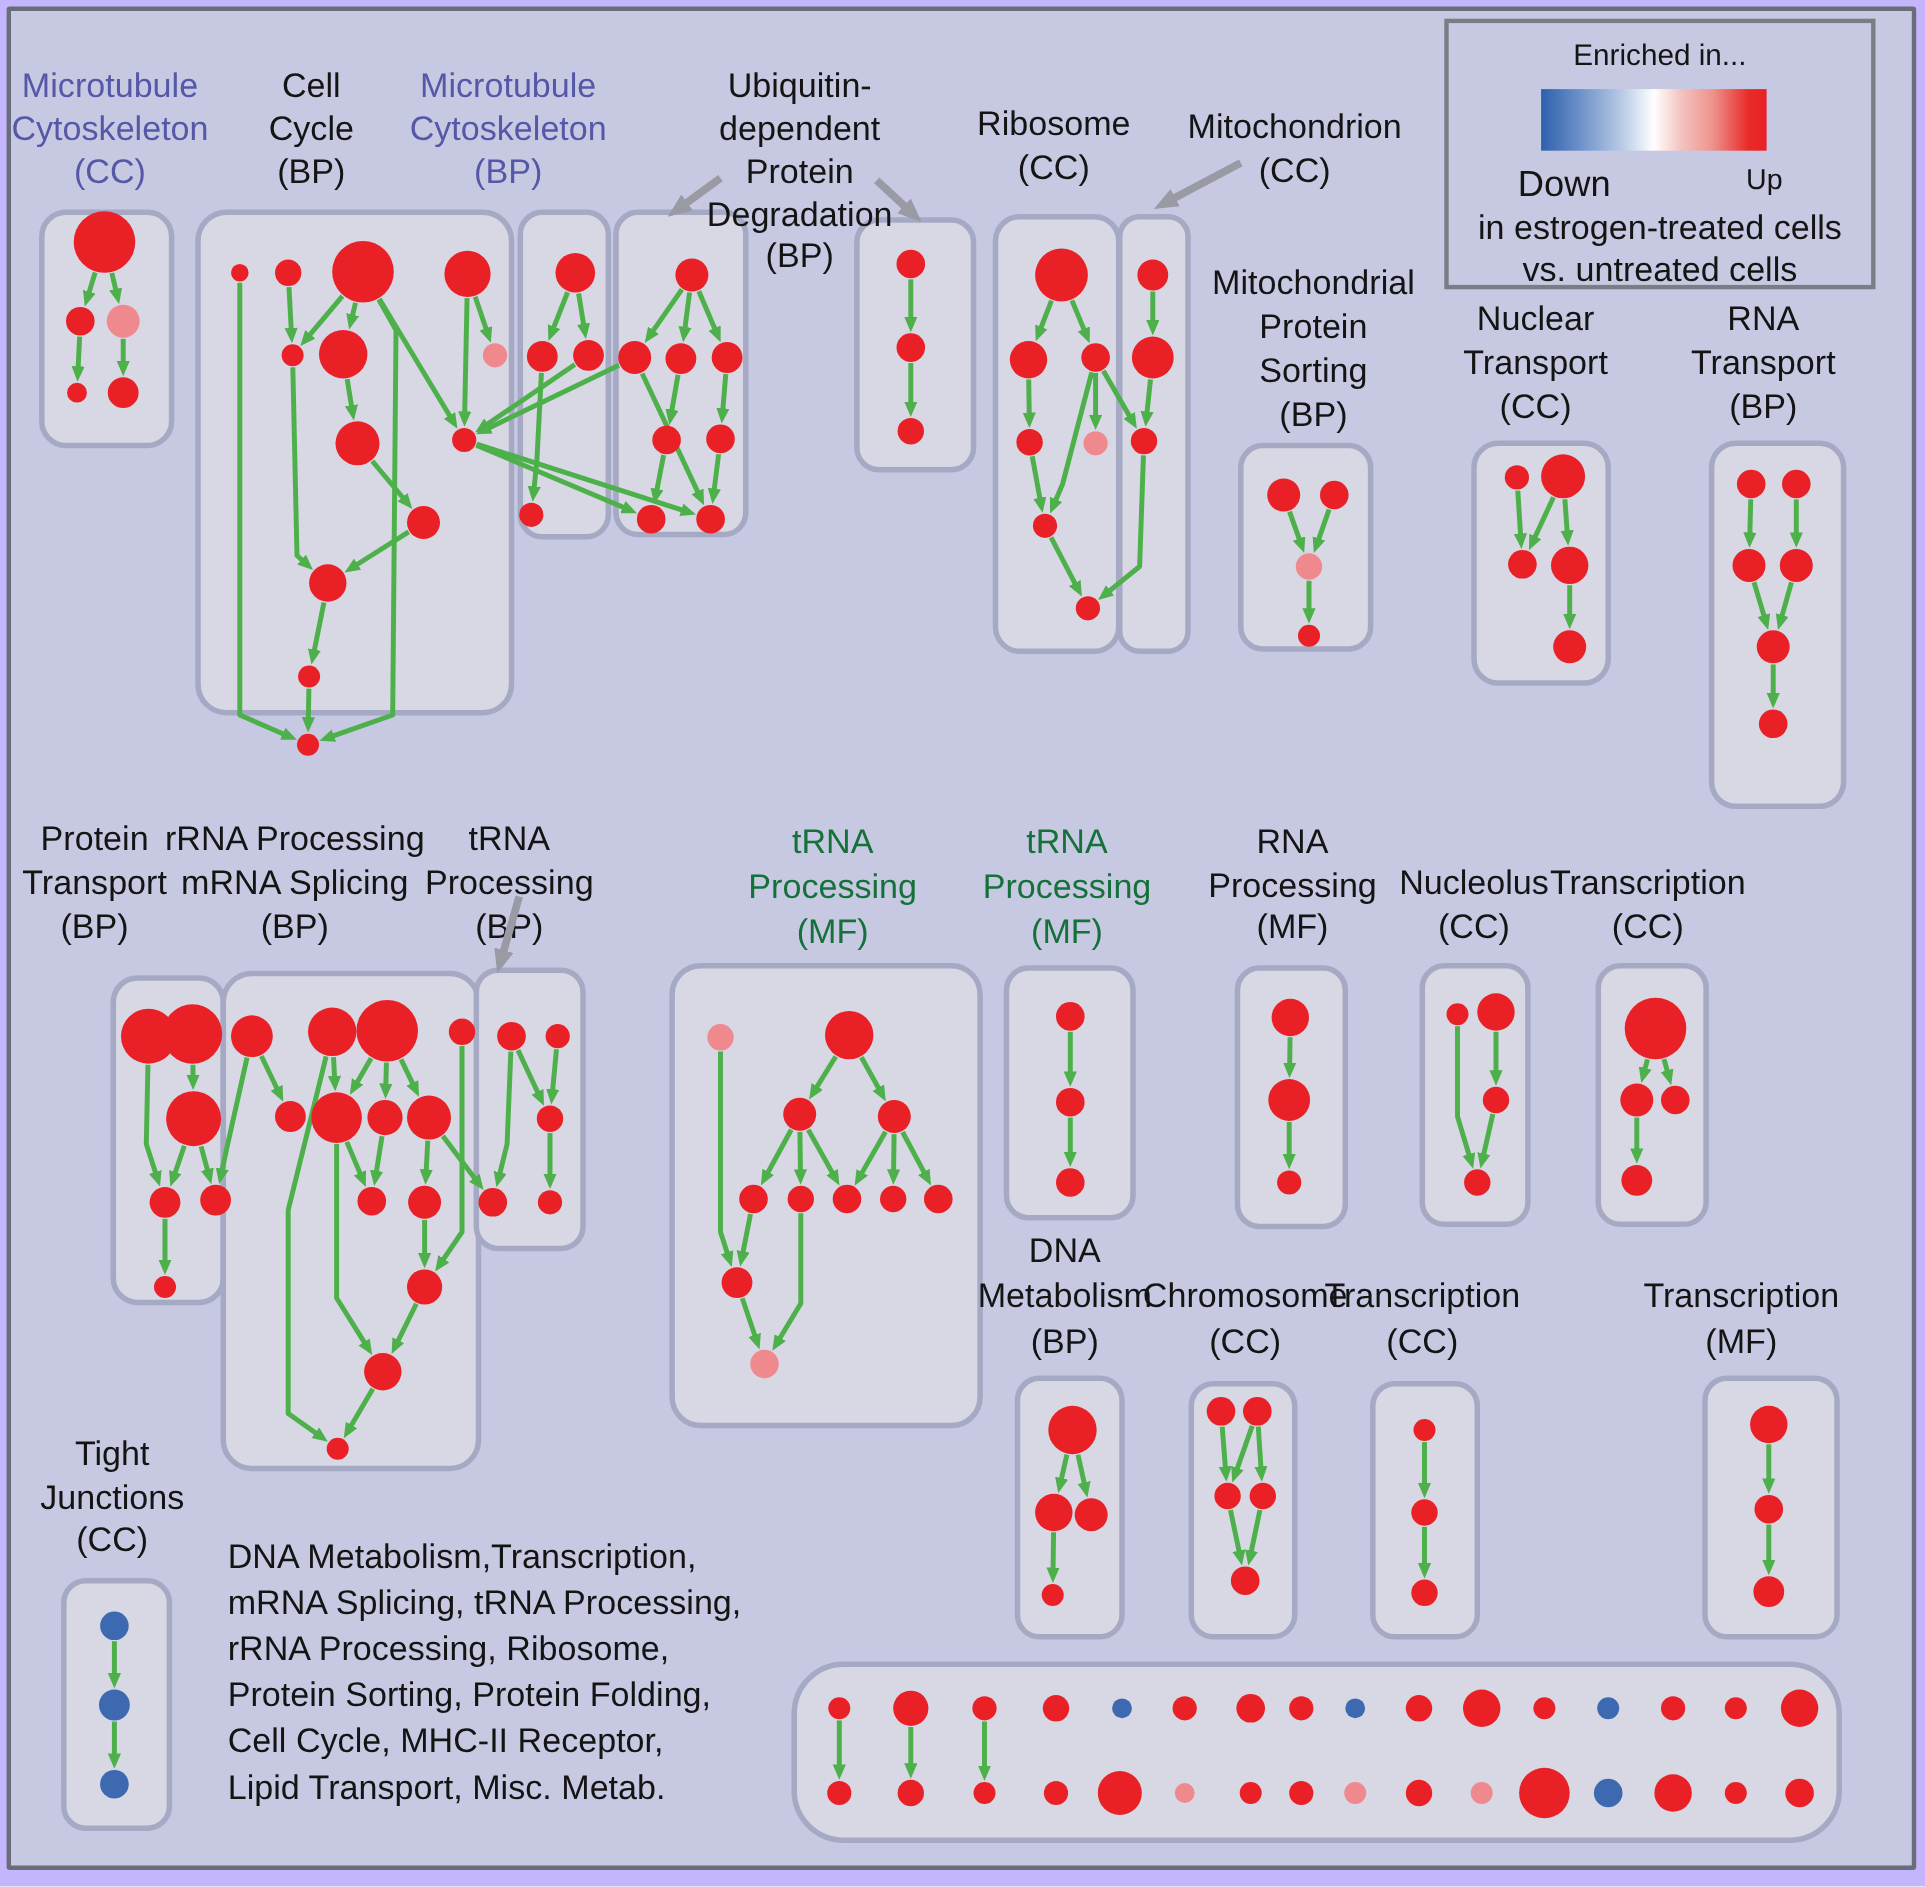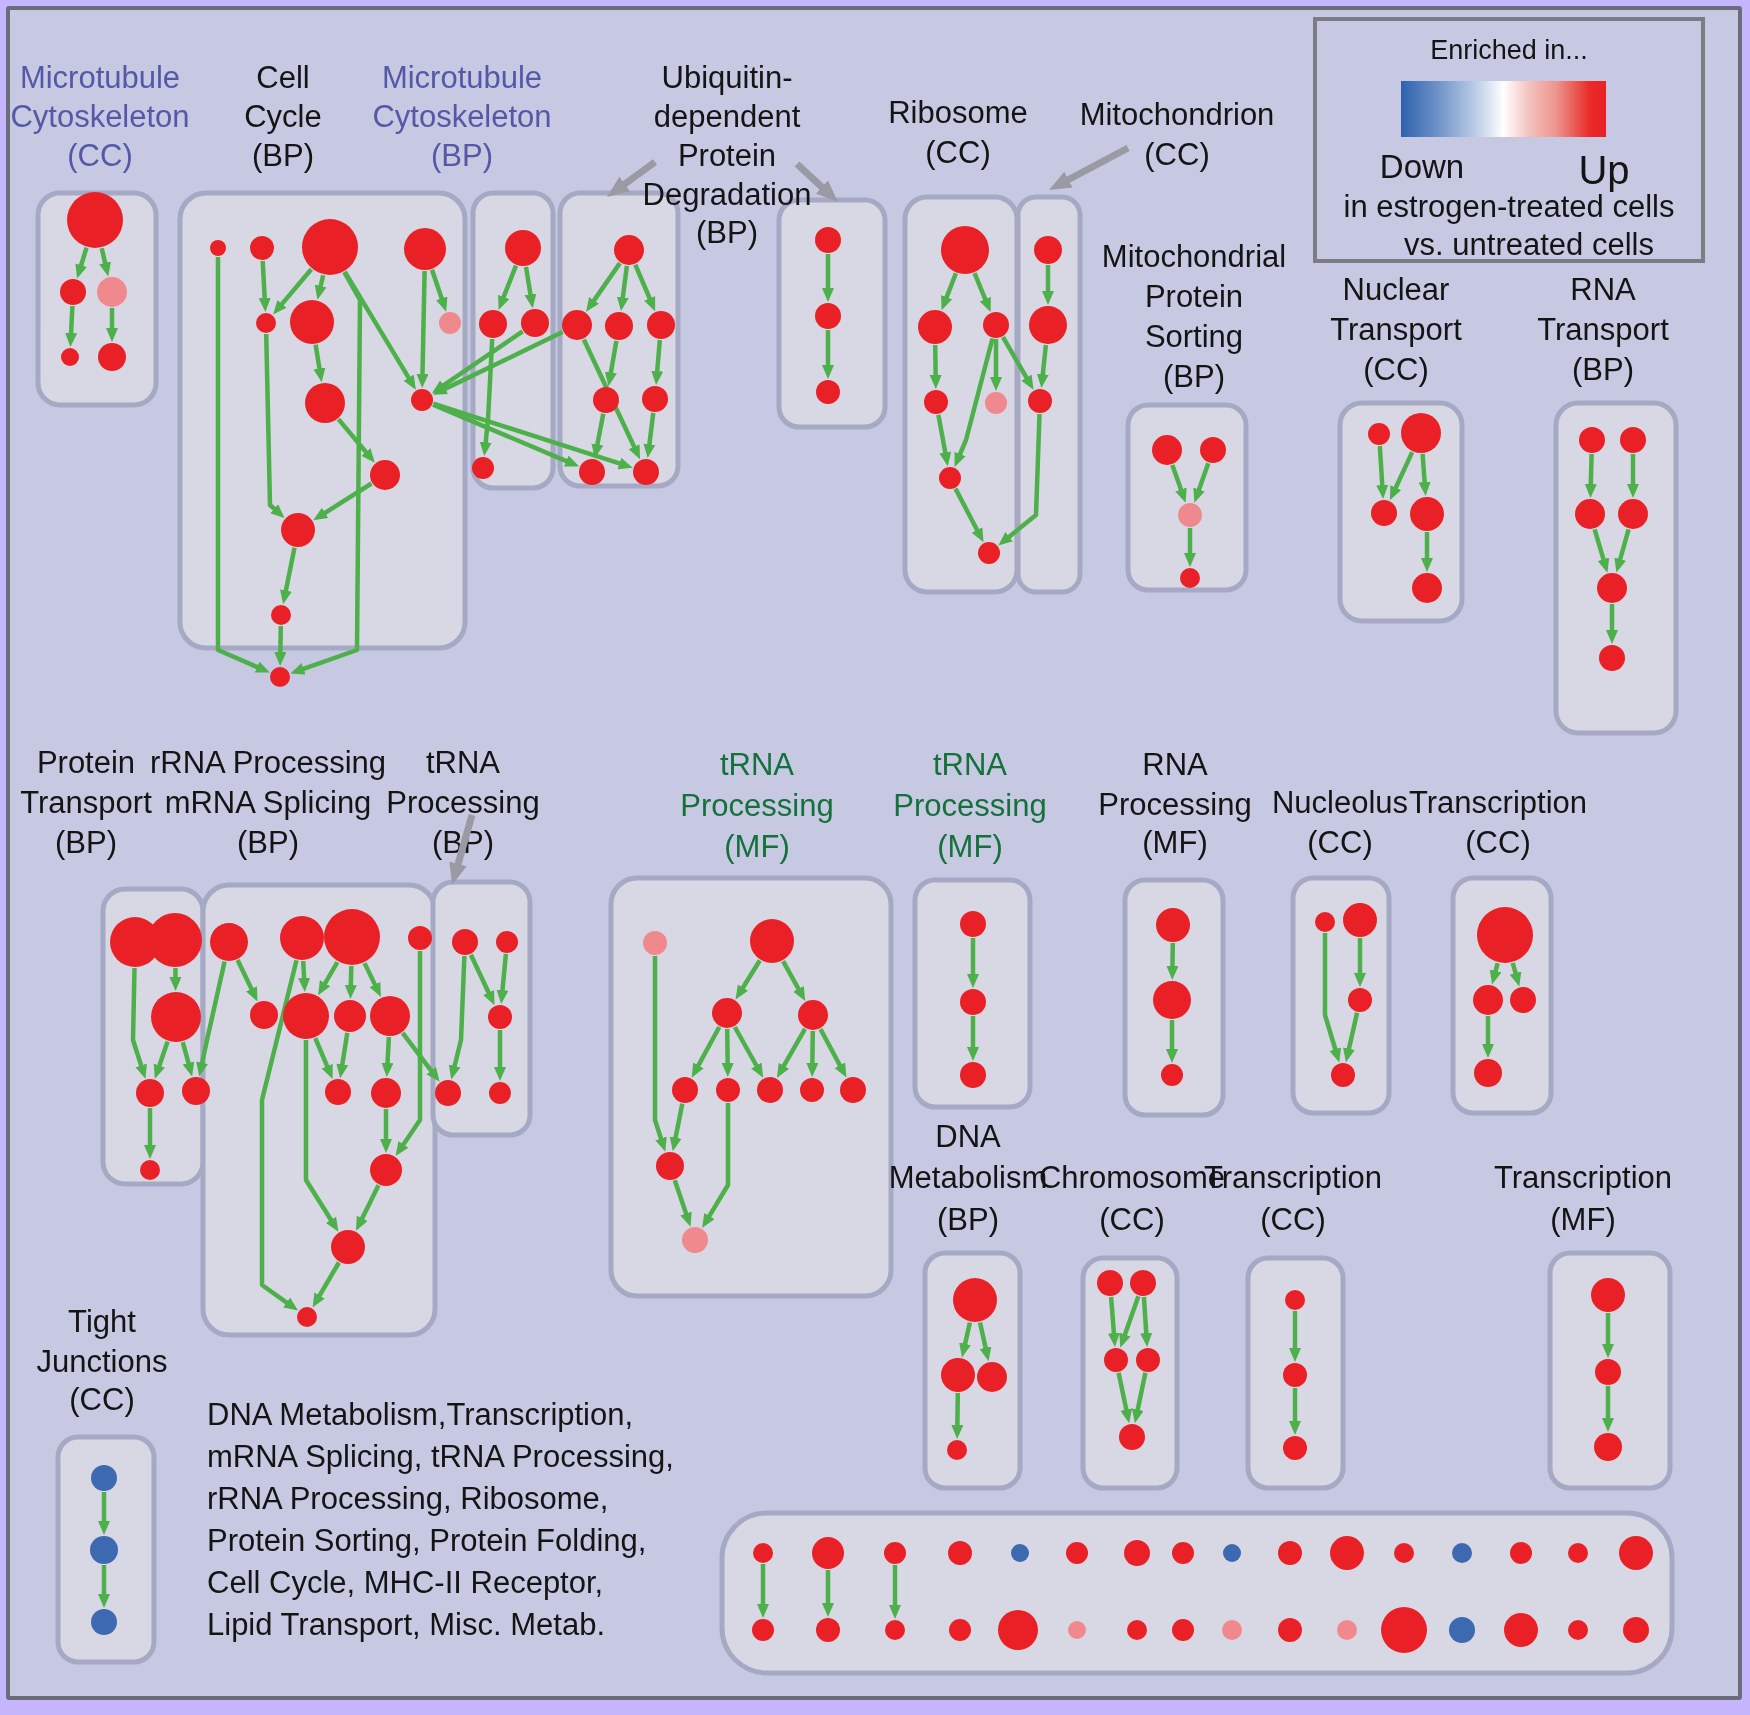--- a/index.html
+++ b/index.html
@@ -8,23 +8,23 @@
   #figure-frame{position:absolute;left:6px;top:6px;width:1736px;height:1694px;box-sizing:border-box;
          background:#c7c9e2;border:4px solid #696d79;border-radius:3px;}
   #net{position:absolute;left:0;top:0;width:1750px;height:1715px;}
   svg text{font-family:"Liberation Sans",sans-serif;}
   #legend-box{position:absolute;left:1313px;top:17px;width:392px;height:246px;box-sizing:border-box;
          border:4px solid #7b7d85;}
   .lg-title{position:absolute;left:0;top:14px;width:100%;text-align:center;font-size:27px;color:#141414;}
   .lg-bar{position:absolute;left:84px;top:60px;width:205px;height:56px;
          background:linear-gradient(90deg,#2e61ad 0%,#6f93c9 18%,#b9cbe6 36%,#ffffff 50%,#f3c4c0 62%,#ee938d 76%,#e92b28 92%,#e82127 100%);}
   .lg-down{position:absolute;left:85px;top:127px;transform:translateX(-50%);font-size:33px;color:#141414;margin-left:20px;}
-  .lg-up{position:absolute;left:287px;top:127px;transform:translateX(-50%);font-size:40px;color:#141414;}
+  .lg-up{position:absolute;left:287px;top:127px;transform:translateX(-50%);font-size:26px;color:#141414;}
   .lg-sub1{position:absolute;left:0;top:168px;width:100%;text-align:center;font-size:31px;color:#141414;}
-  .lg-sub2{position:absolute;left:0;top:206px;width:100%;text-align:center;font-size:31px;color:#141414;margin-left:20px;}
+  .lg-sub2{position:absolute;left:0;top:206px;width:100%;text-align:center;font-size:31px;color:#141414;}
 </style>
 </head>
 <body>
 
 <div id="stage">
   <div id="figure-frame"></div>
 
   <svg id="net" viewBox="0 0 1750 1715">
     <defs>
       <marker id="ah" markerUnits="userSpaceOnUse" markerWidth="18" markerHeight="16" refX="4" refY="6" orient="auto">

